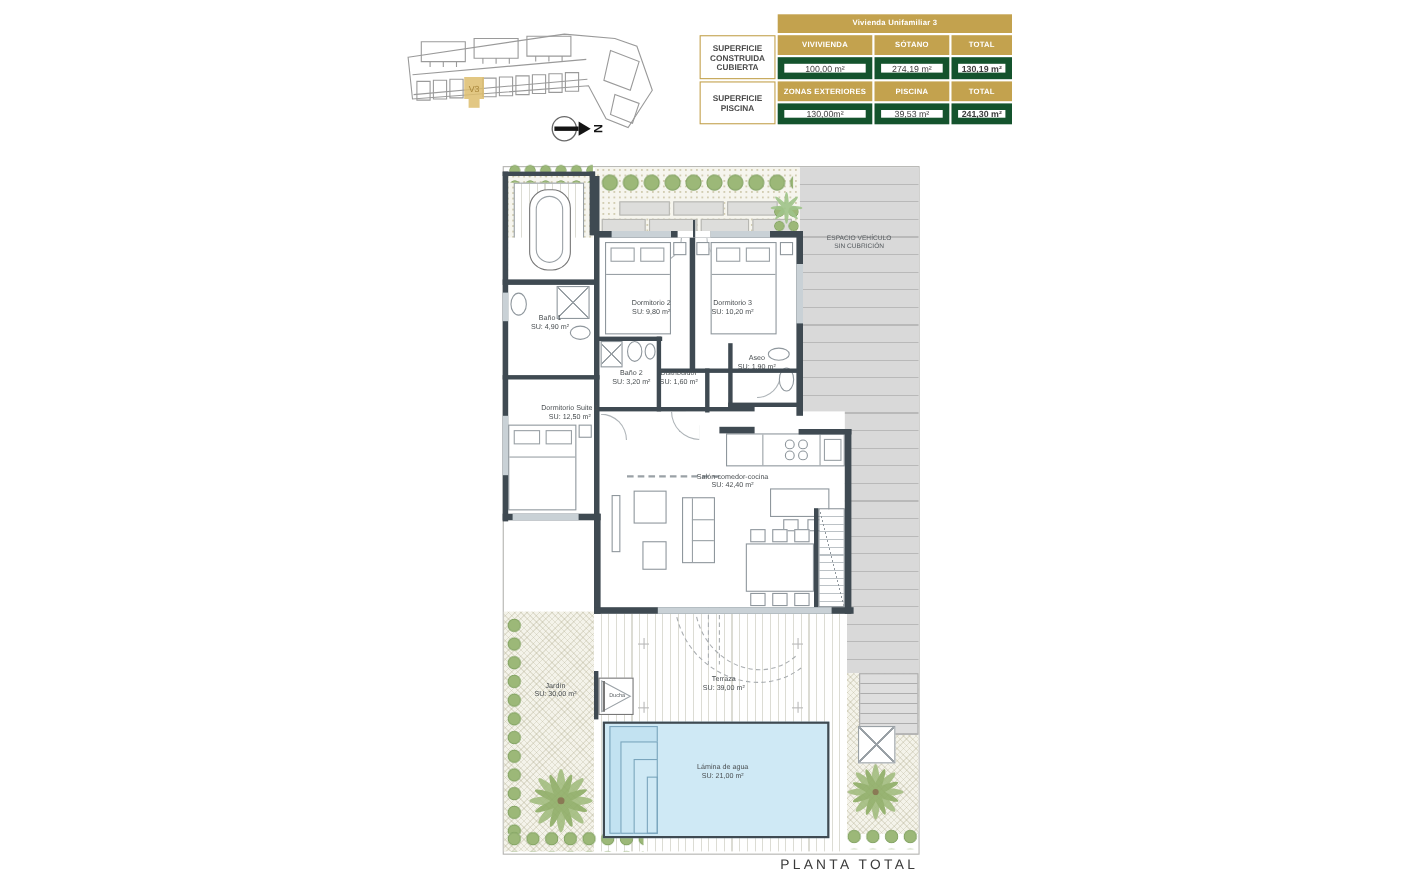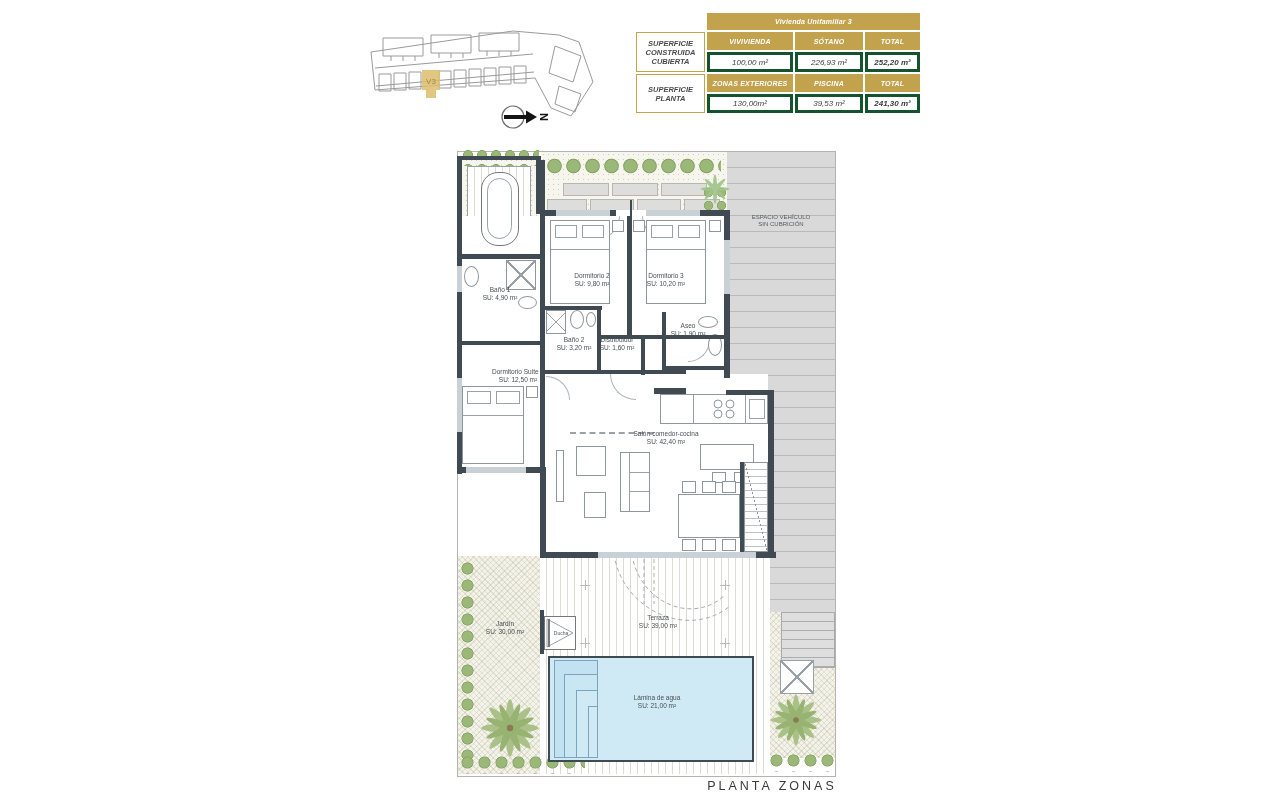--- a/index.html
+++ b/index.html
@@ -17,23 +17,23 @@
   .dots{background-color:#f6f5ee;background-image:radial-gradient(#d2cdb2 .7px,rgba(0,0,0,0) .8px);background-size:5px 5px;}
   .hedge{background-image:radial-gradient(circle,#9cb878 40%,#7fa05f 47%,rgba(0,0,0,0) 53%);background-size:17px 17px;z-index:6;}
   .stone{position:absolute;background:#dddddb;border:1px solid #b7b7b2;box-sizing:border-box;z-index:5;}
   .arc{position:absolute;border:1px solid #aeb4b8;box-sizing:border-box;z-index:9;background:none;}
   .bedpillow{position:absolute;background:#fff;border:1px solid #9aa1a6;box-sizing:border-box;}
   .xbox{background-image:linear-gradient(45deg,rgba(0,0,0,0) 48%,#9aa1a6 48% 52%,rgba(0,0,0,0) 52%),linear-gradient(-45deg,rgba(0,0,0,0) 48%,#9aa1a6 48% 52%,rgba(0,0,0,0) 52%);}
   .oval{border-radius:50%;}
   .cross{position:absolute;width:10px;height:10px;z-index:8;background-image:linear-gradient(#b9b9b9,#b9b9b9),linear-gradient(#b9b9b9,#b9b9b9);background-size:10px 1px,1px 10px;background-position:center center;background-repeat:no-repeat;}
   
   .atable{position:absolute;left:636px;top:13px;display:grid;grid-template-columns:69px 86px 68px 55px;grid-template-rows:17px 18px 20px 18px 19px;gap:2px;z-index:40;}
-  .cell{display:flex;align-items:center;justify-content:center;text-align:center;box-sizing:border-box;font-style:italic;}
+  .cell{display:flex;align-items:center;justify-content:center;text-align:center;box-sizing:border-box;}
   .gold{background:#c3a24e;color:#fff;font-weight:bold;font-size:7px;letter-spacing:.2px;}
-  .plain{border:3px solid #14532d;color:#3c3c3c;font-size:8px;}
+  .plain{border:6px solid #14532d;color:#3c3c3c;font-size:8px;}
   .labelcell{border:1px solid #c3a24e;color:#4a4a4a;font-size:7.5px;font-weight:bold;line-height:9px;}
   .total{font-weight:bold;}
   .stairsIn{position:absolute;border:1px solid #8f979d;box-sizing:border-box;background-image:linear-gradient(to top right,rgba(0,0,0,0) 49.4%,#8f979d 49.4% 50.6%,rgba(0,0,0,0) 50.6%),repeating-linear-gradient(180deg,#fff 0 6px,#bcc2c6 6px 7px);z-index:11;}
   .footer{position:absolute;font-size:12.5px;letter-spacing:3px;color:#3b3b3b;text-align:center;z-index:40;}
   .tinytxt{position:absolute;font-size:6px;line-height:7px;color:#555a5e;text-align:center;z-index:30;}
 </style>
 </head>
 <body>
 
 <div class="canvas">
@@ -68,23 +68,23 @@
     <text x="46" y="19" text-anchor="middle" font-size="11" font-weight="bold" fill="#141414" transform="rotate(90 46 15)">N</text>
   </svg>
 
   <div class="atable">
     <div class="cell gold" style="grid-column:2/5;grid-row:1">Vivienda Unifamiliar 3</div>
     <div class="cell labelcell" style="grid-column:1;grid-row:2/4">SUPERFICIE CONSTRUIDA CUBIERTA</div>
     <div class="cell gold" style="grid-column:2;grid-row:2">VIVIVIENDA</div>
     <div class="cell gold" style="grid-column:3;grid-row:2">SÓTANO</div>
     <div class="cell gold" style="grid-column:4;grid-row:2">TOTAL</div>
     <div class="cell plain" style="grid-column:2;grid-row:3">100,00 m²</div>
-    <div class="cell plain" style="grid-column:3;grid-row:3">226,93 m²</div>
-    <div class="cell plain total" style="grid-column:4;grid-row:3">252,20 m²</div>
-    <div class="cell labelcell" style="grid-column:1;grid-row:4/6">SUPERFICIE PLANTA</div>
+    <div class="cell plain" style="grid-column:3;grid-row:3">274,19 m²</div>
+    <div class="cell plain total" style="grid-column:4;grid-row:3">130,19 m²</div>
+    <div class="cell labelcell" style="grid-column:1;grid-row:4/6">SUPERFICIE PISCINA</div>
     <div class="cell gold" style="grid-column:2;grid-row:4">ZONAS EXTERIORES</div>
     <div class="cell gold" style="grid-column:3;grid-row:4">PISCINA</div>
     <div class="cell gold" style="grid-column:4;grid-row:4">TOTAL</div>
     <div class="cell plain" style="grid-column:2;grid-row:5">130,00m²</div>
     <div class="cell plain" style="grid-column:3;grid-row:5">39,53 m²</div>
     <div class="cell plain total" style="grid-column:4;grid-row:5">241,30 m²</div>
   </div>
 
   <div class="abs" style="left:457px;top:151px;width:379px;height:626px;border:1px solid #b3b3b0;box-sizing:border-box;z-index:1"></div>
 
@@ -337,15 +337,15 @@
   </div>
   <div class="rlbl" style="left:476px;top:368px;width:84px">
     <span>Dormitorio Suite 1</span>
       <span>SU: 12,50 m²</span>
   </div>
   <div class="rlbl" style="left:614px;top:430px;width:104px">
     <span>Salón-comedor-cocina</span>
       <span>SU: 42,40 m²</span>
   </div>
 
-  <div class="footer" style="left:692px;top:779px;width:160px">PLANTA ZONAS</div>
+  <div class="footer" style="left:692px;top:779px;width:160px">PLANTA TOTAL</div>
 
 </div>
 
 </body></html>

